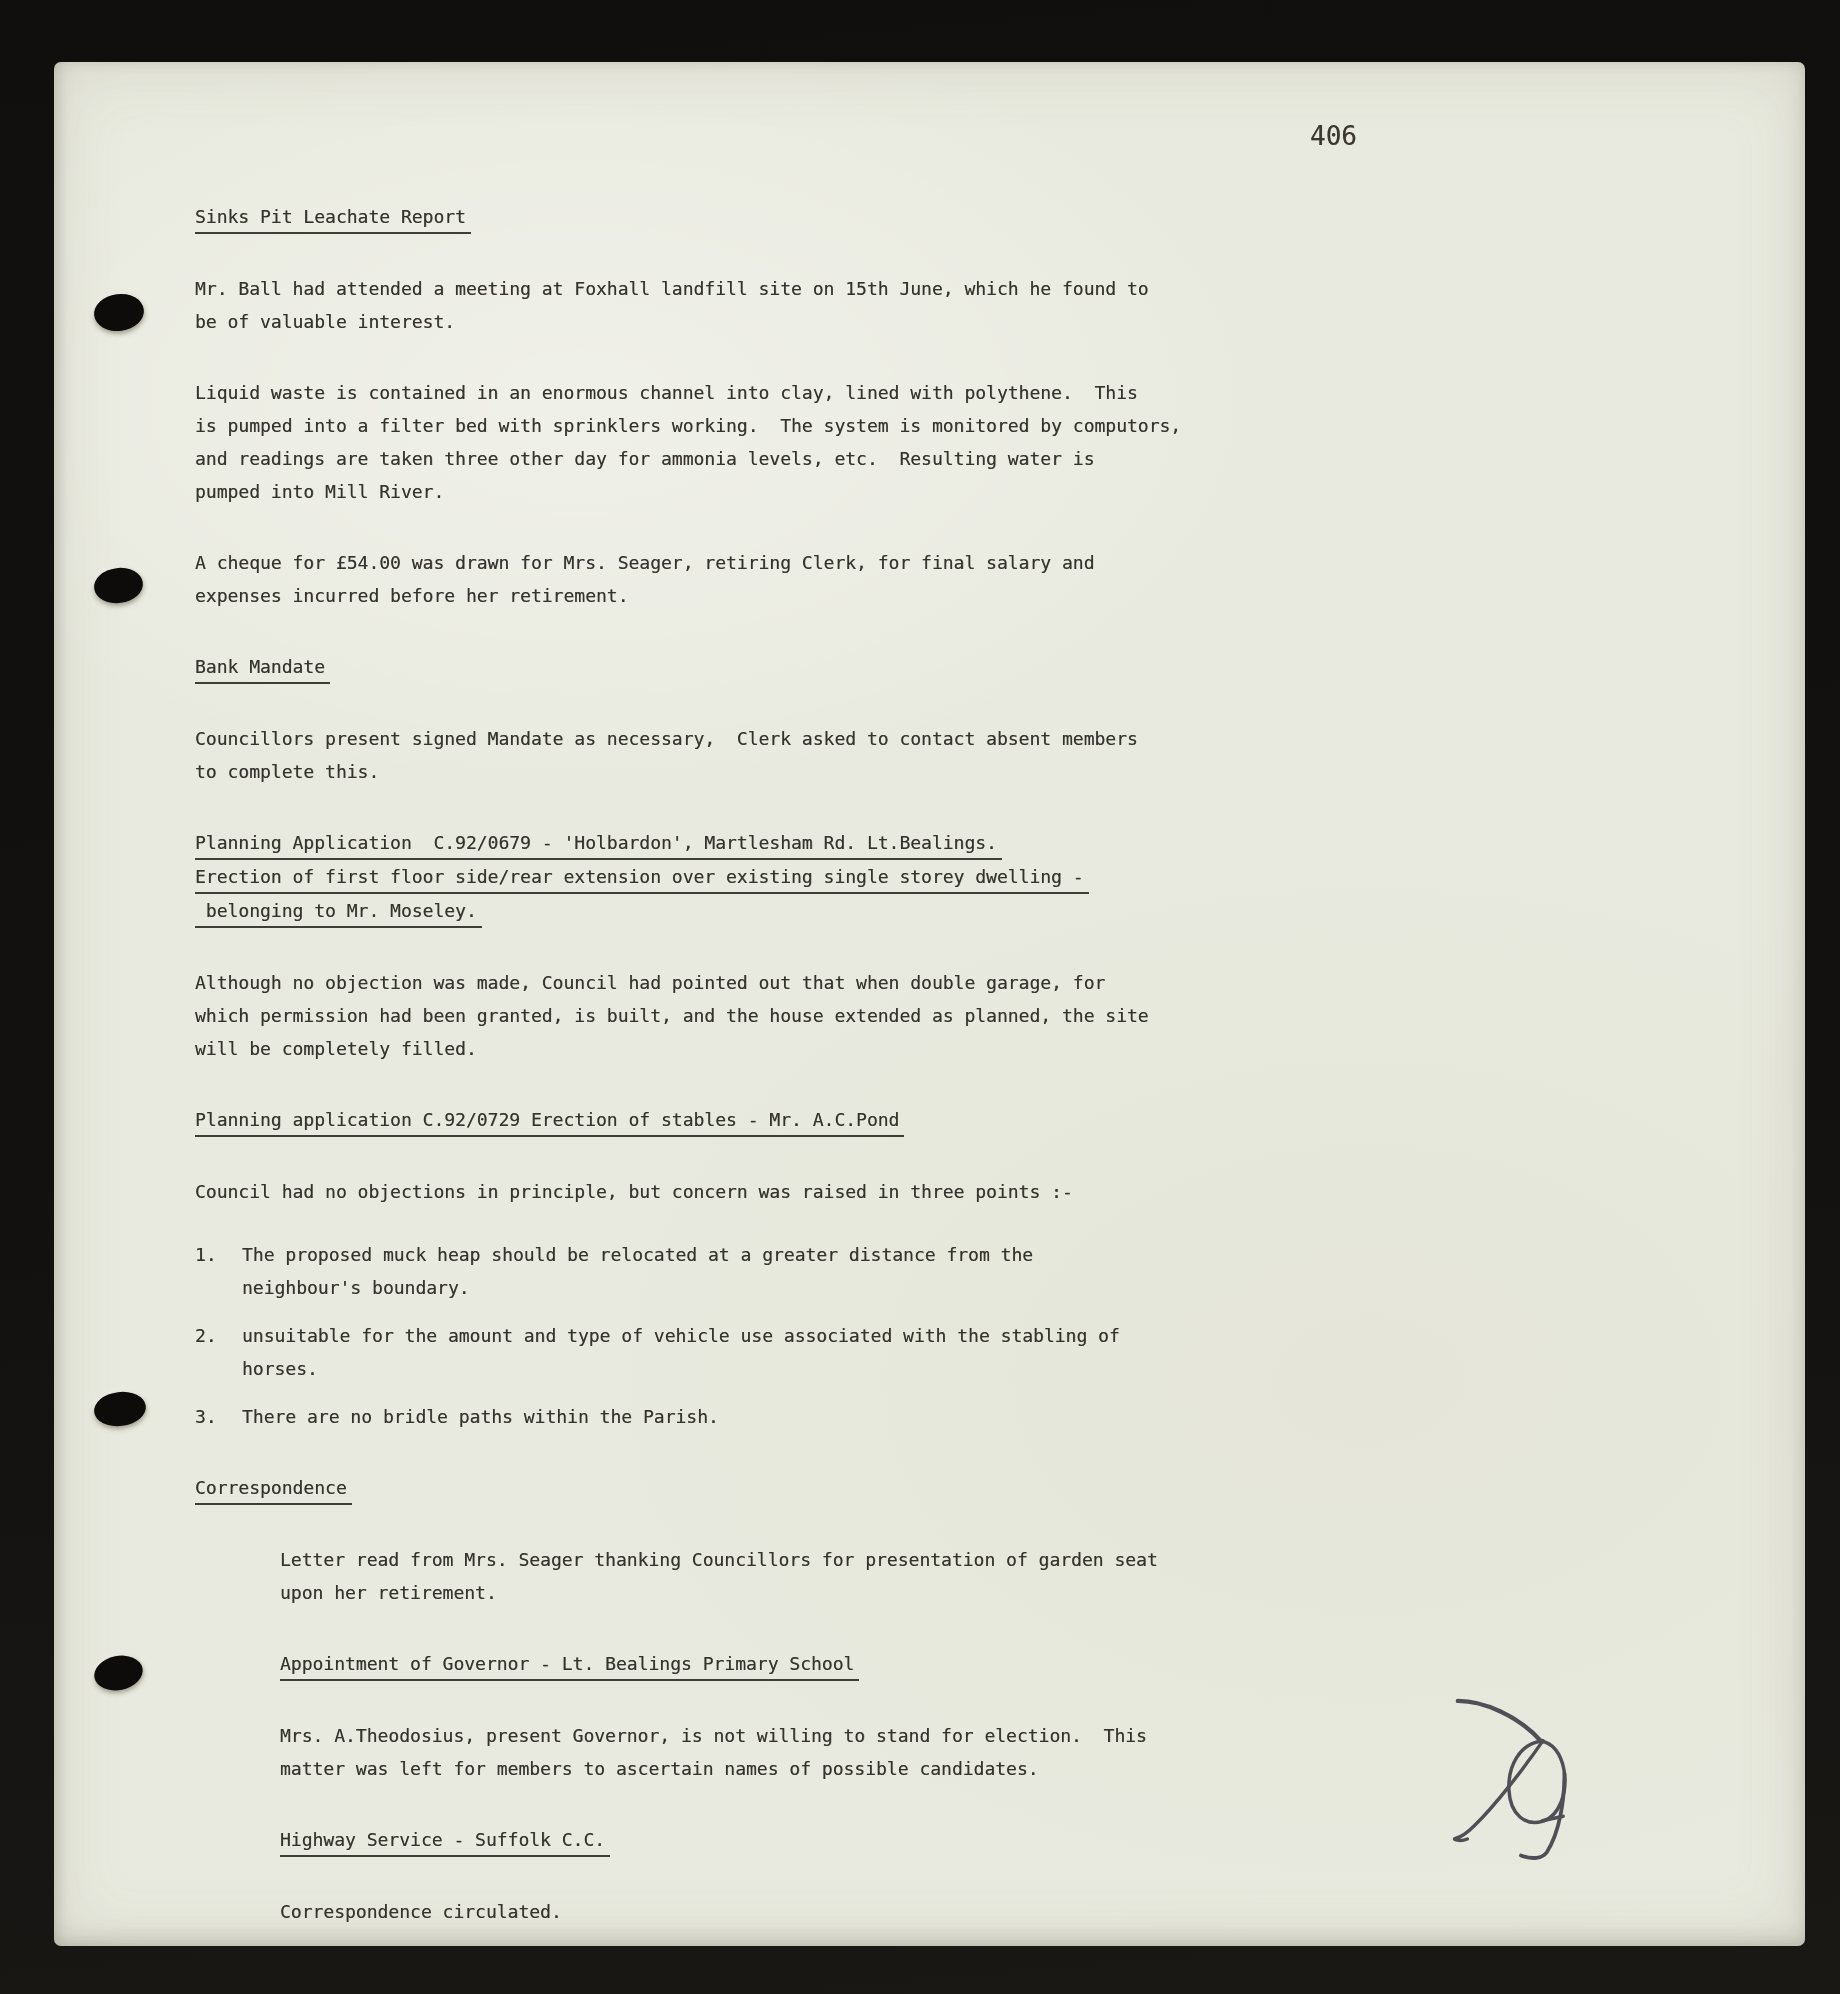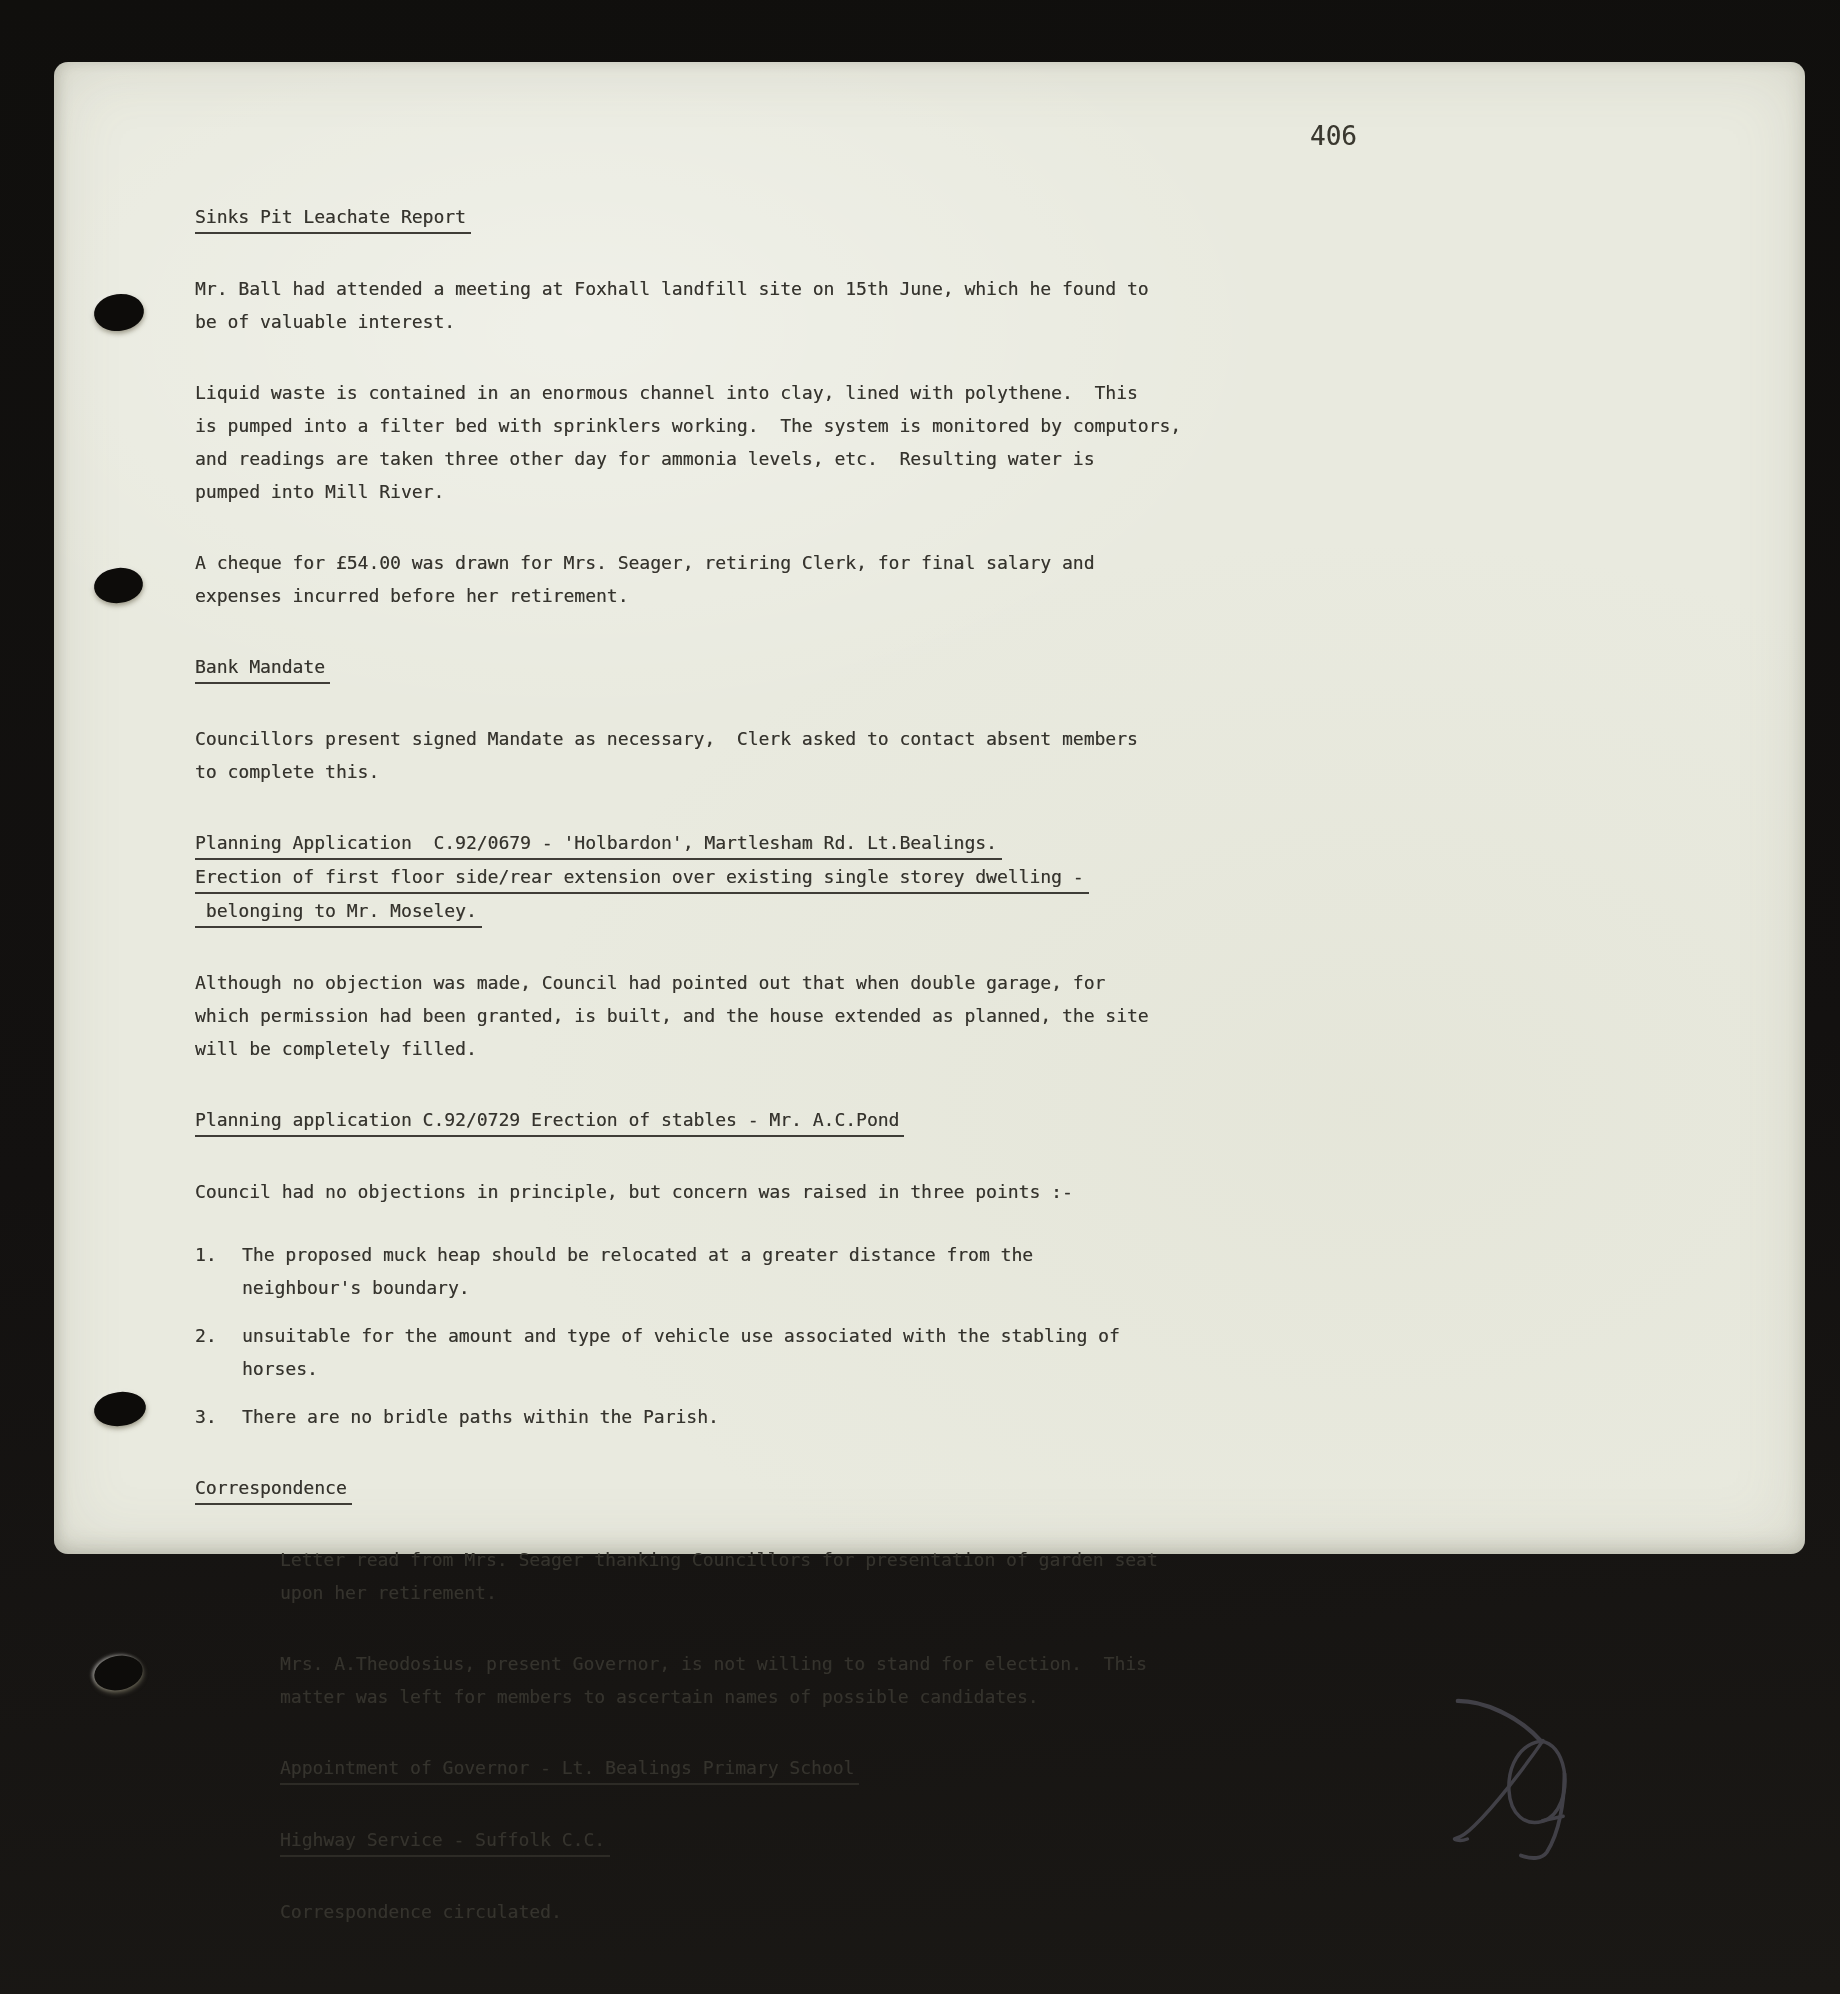--- a/index.html
+++ b/index.html
@@ -8,26 +8,26 @@
     font-family: "DejaVu Sans Mono", "Liberation Mono", monospace;
     background: linear-gradient(175deg, #100f0d 0%, #131110 55%, #1a1815 100%);
     position: relative;
     overflow: hidden;
   }
   #scan-frame { position:absolute; inset:0; }
 
   
   .paper {
     position:absolute;
-    left:54px; top:62px; width:1751px; height:1492px;
+    left:54px; top:62px; width:1751px; height:1884px;
     background: #e9eadf;
     background-image:
       radial-gradient(ellipse 1009px 568px at 30% 18%, rgba(255,255,255,0.30), rgba(255,255,255,0) 70%),
       radial-gradient(ellipse 1135px 757px at 75% 70%, rgba(210,210,190,0.18), rgba(210,210,190,0) 75%);
-    border-radius: 14px;
+    border-radius: 7px;
     box-shadow:
       inset 0 0 69px rgba(110,108,88,0.16),
       inset 0 -7.6px 19px rgba(80,78,60,0.18),
       inset 3.8px 0 11.4px rgba(90,88,70,0.12);
   }
 
   
   .typeblock {
     position:absolute; inset:0;
     padding: 138px 38px 0 141px;
@@ -163,26 +163,26 @@
       <div class="blk">
         <div class="line"><span class="ul">Correspondence</span></div>
       </div>
 
       <div class="blk indent2">
         <div class="line">Letter read from Mrs. Seager thanking Councillors for presentation of garden seat</div>
         <div class="line">upon her retirement.</div>
       </div>
 
       <div class="blk indent2">
+        <div class="line"><span class="ul">Appointment of Governor - Lt. Bealings Primary School</span></div>
+      </div>
+
+      <div class="blk indent2">
         <div class="line">Mrs. A.Theodosius, present Governor, is not willing to stand for election.  This</div>
         <div class="line">matter was left for members to ascertain names of possible candidates.</div>
-      </div>
-
-      <div class="blk indent2">
-        <div class="line"><span class="ul">Appointment of Governor - Lt. Bealings Primary School</span></div>
       </div>
 
       <div class="blk indent2">
         <div class="line"><span class="ul">Highway Service - Suffolk C.C.</span></div>
       </div>
 
       <div class="blk indent2">
         <div class="line">Correspondence circulated.</div>
       </div>
 

